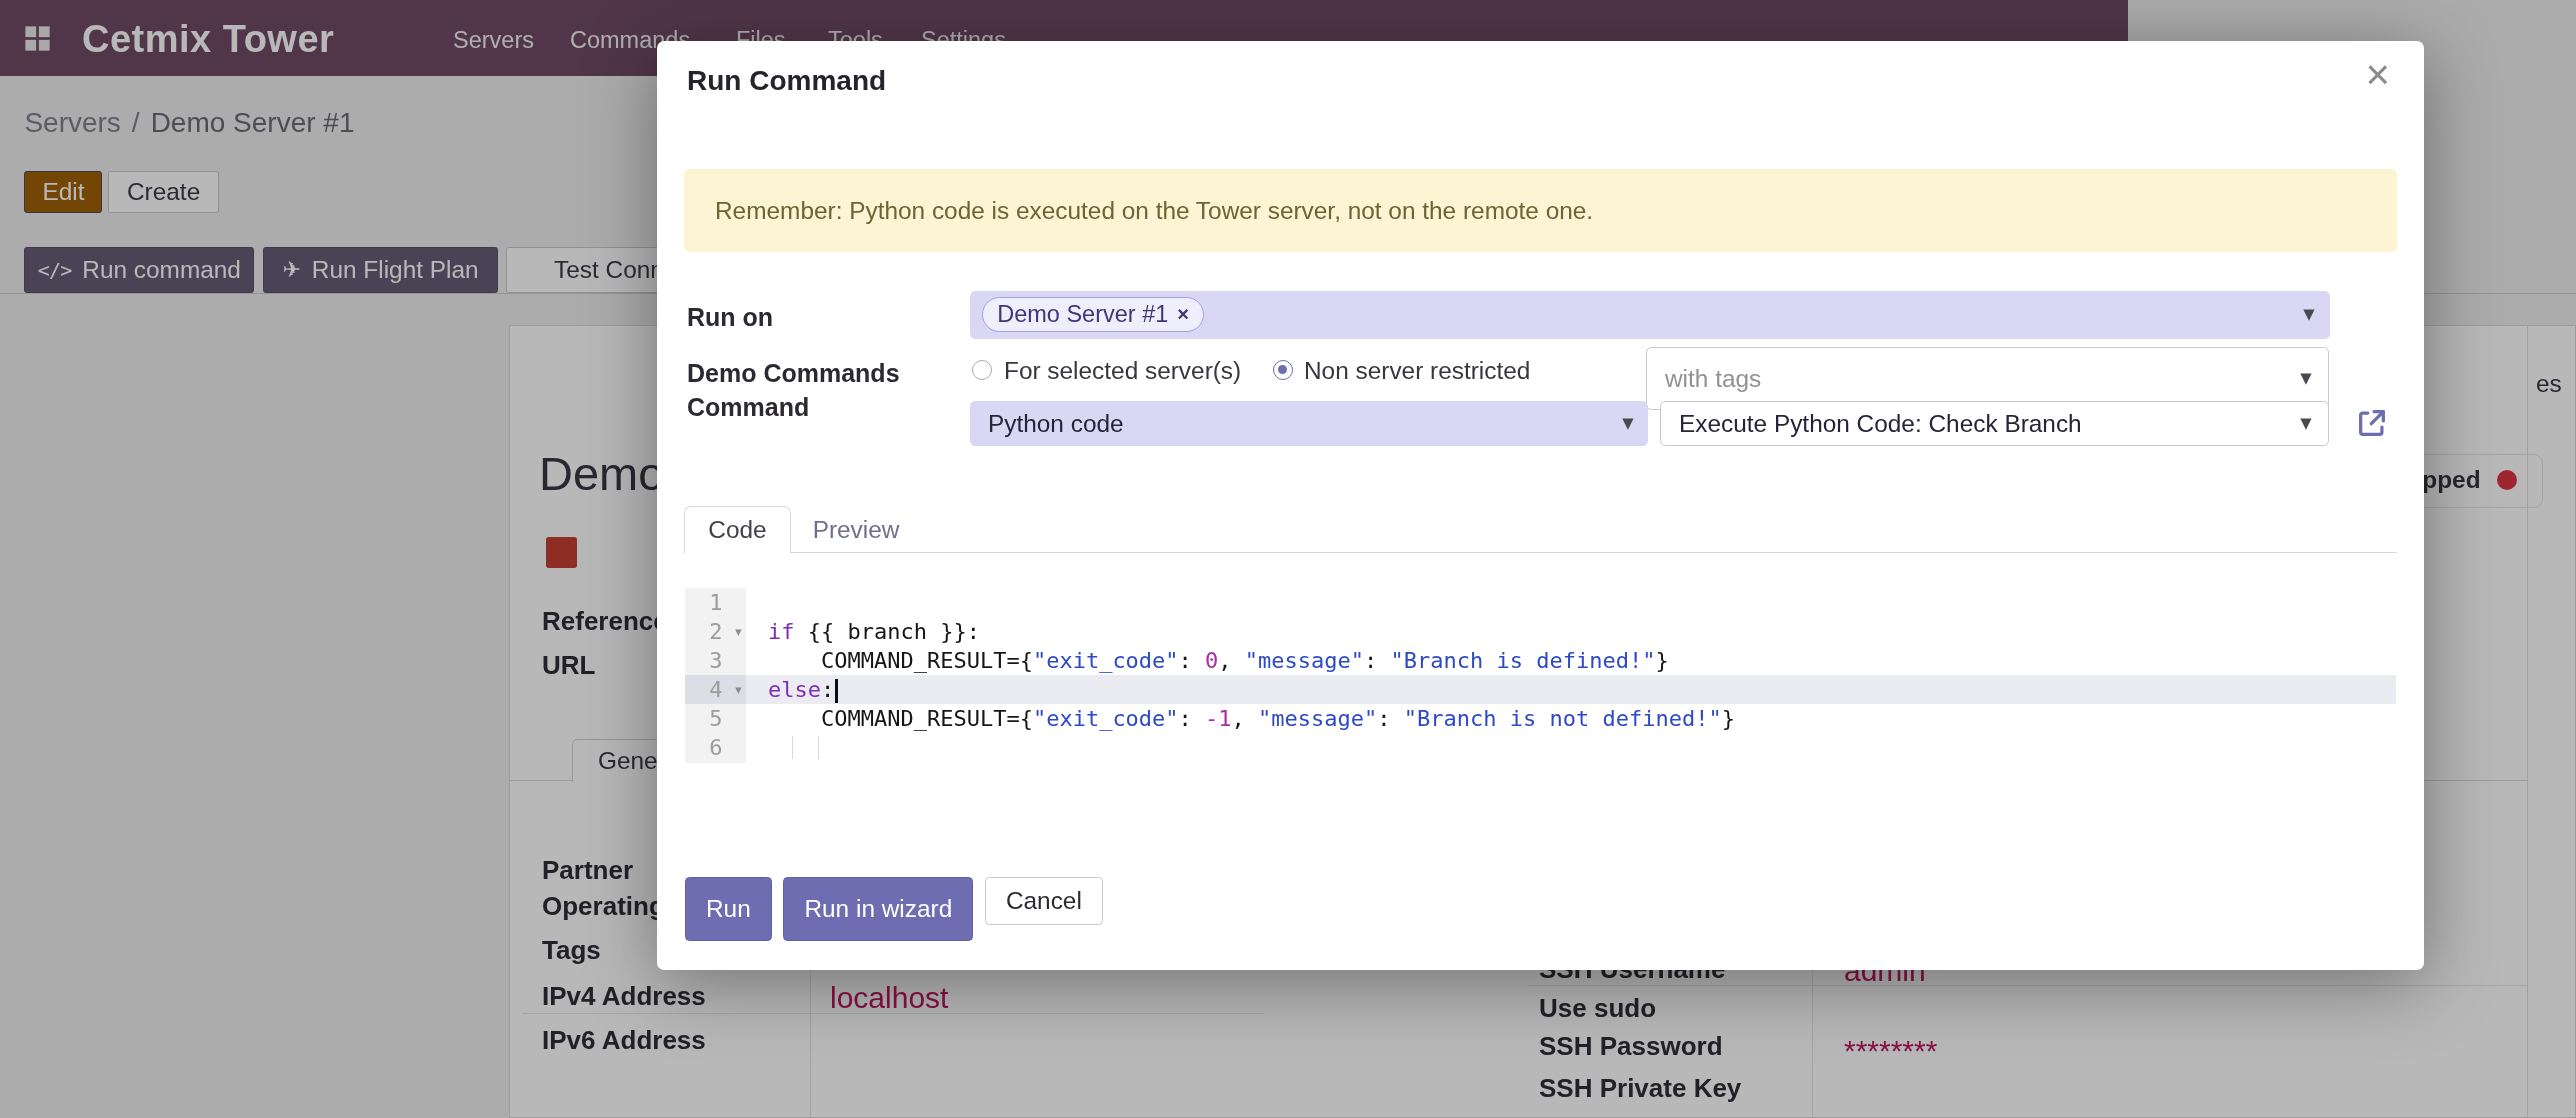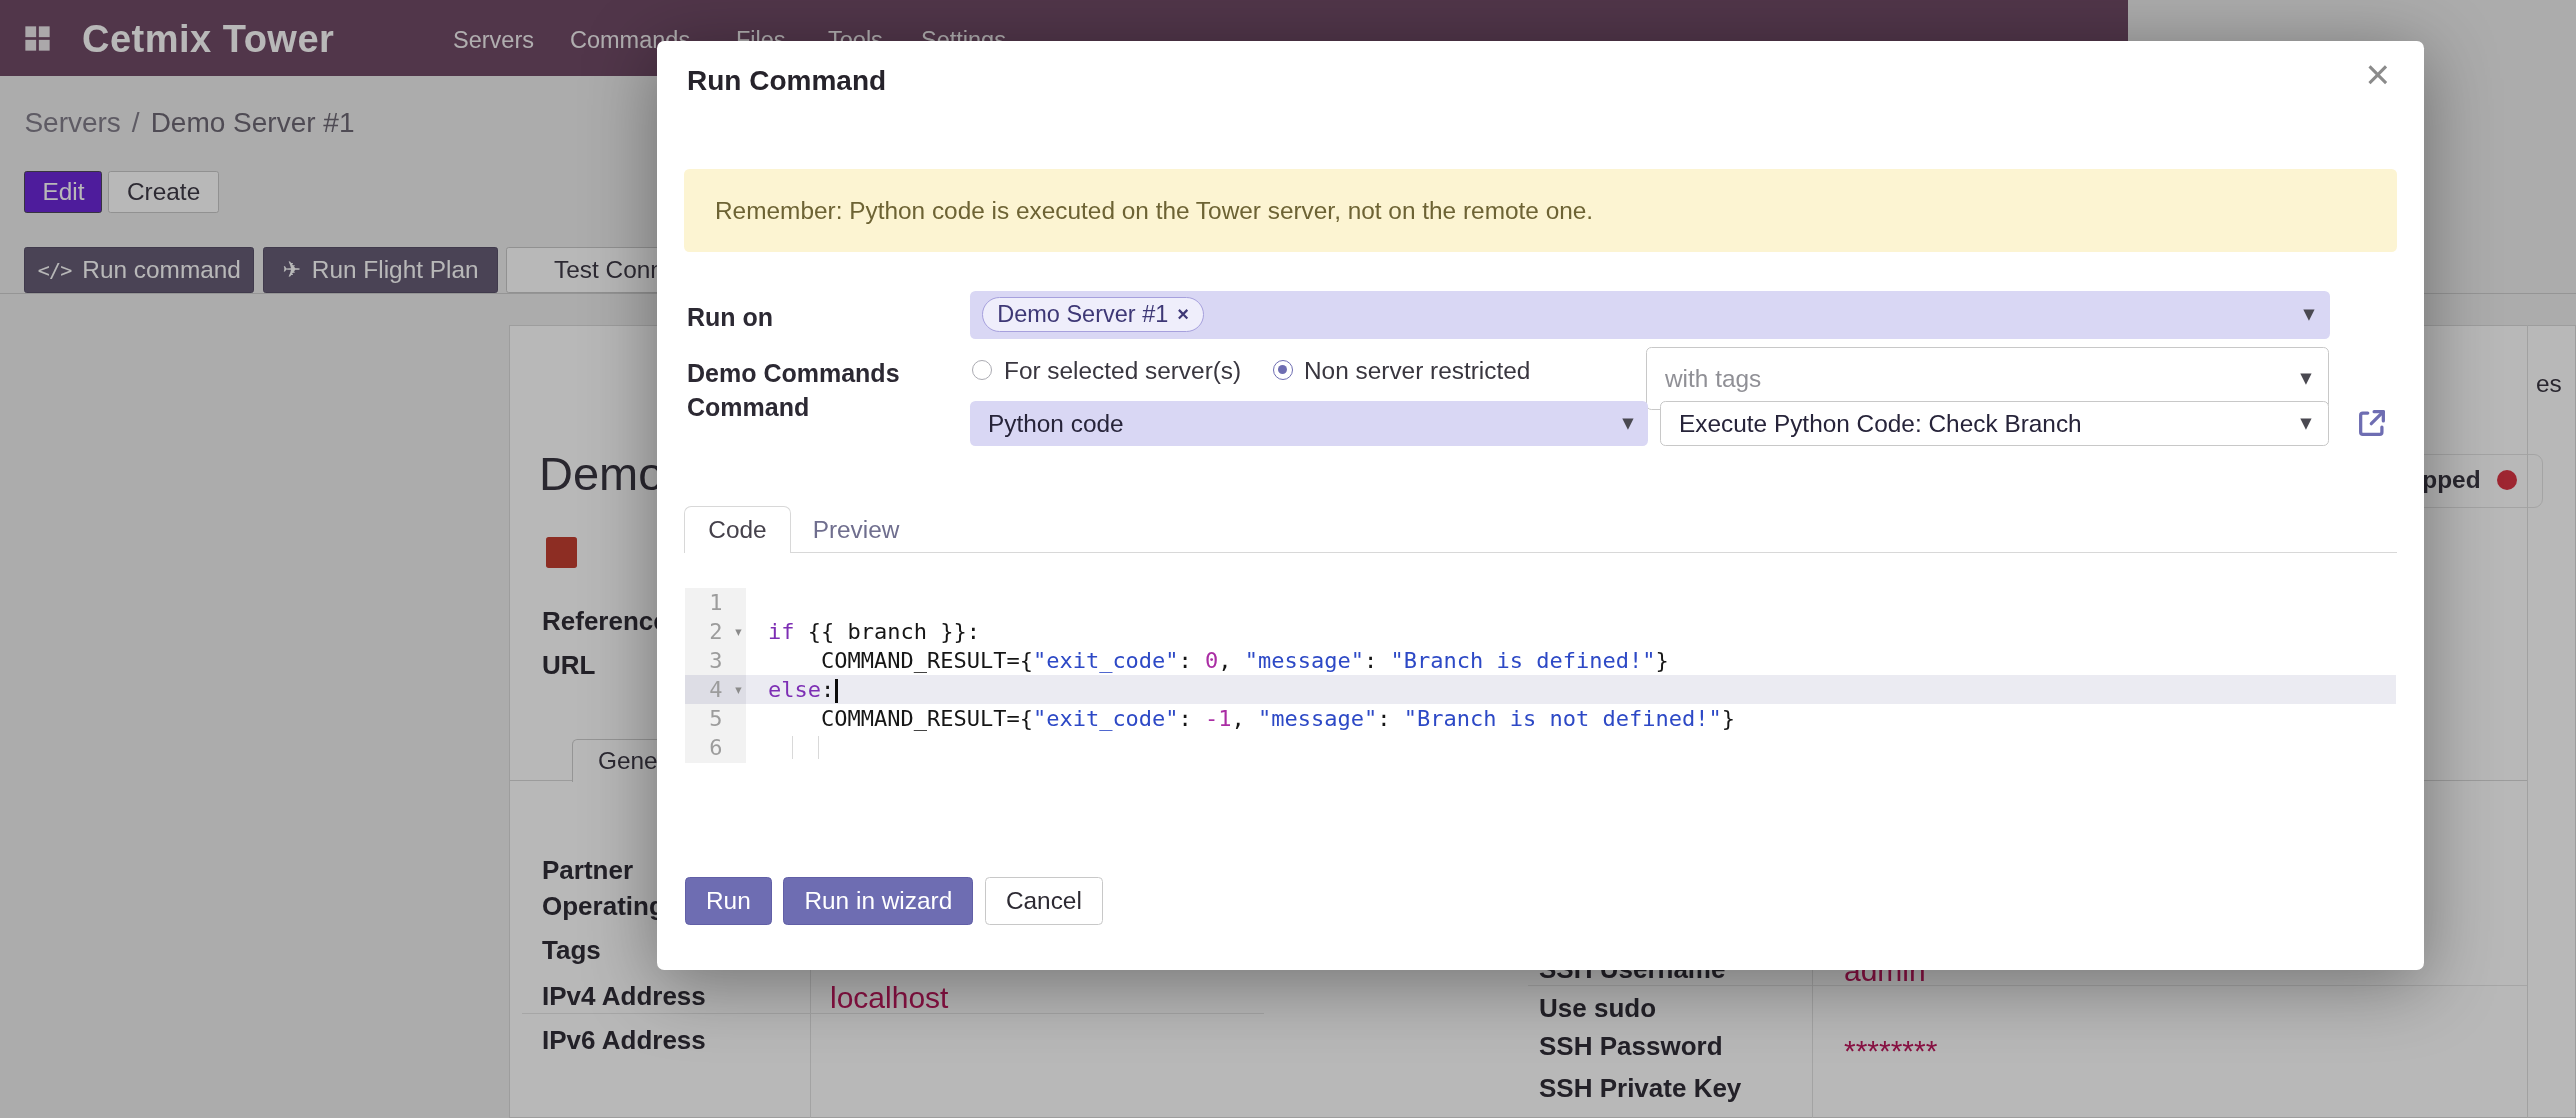--- a/index.html
+++ b/index.html
@@ -8,21 +8,21 @@
   .abs{position:absolute}
   
   .navbar{position:absolute;left:0;top:0;width:2128px;height:76px;background:#714B67}
   .apps{position:absolute;left:23.5px;top:25px;width:27px;height:27px}
   .brand{position:absolute;left:82px;top:18px;font-size:38px;font-weight:bold;color:#fff;letter-spacing:0.5px}
   .menu-item{position:absolute;top:27px;font-size:23.5px;color:rgba(255,255,255,.92);white-space:nowrap}
   .breadcrumb{position:absolute;left:24.4px;top:107px;font-size:28px;display:flex;gap:11px;white-space:nowrap}
   .bc-link{color:#837e8b}.bc-sep{color:#837e8b}.bc-cur{color:#6e6975}
   .btn{display:inline-flex;align-items:center;justify-content:center;gap:11px;border-radius:2.7px;
        font-size:24.4px;box-sizing:border-box;white-space:nowrap}
-  .btn-dark{background:#6d28d9;color:#fff;border:0.9px solid #4e4959}
+  .btn-dark{background:#a16207;color:#fff;border:0.9px solid #4e4959}
   .btn-light{background:#fff;color:#3f3b47;border:0.9px solid #c9c9c9}
   .btn-purple{background:#675e77;color:#fff;border:0.9px solid #59516a}
   .cp-divider{position:absolute;left:0;top:293px;width:2576px;height:0.9px;background:#cfcfcf}
   .card{position:absolute;left:509px;top:325px;width:2067px;height:793px;background:#fff;
         border:0.9px solid #dadada;box-sizing:border-box}
   .sv-title{position:absolute;left:539px;top:446px;font-size:47px;font-weight:500;color:#3a3642;white-space:nowrap}
   .swatch{position:absolute;left:546px;top:537px;width:31px;height:31px;background:#c43f31;border-radius:2.7px}
   .blabel{position:absolute;font-weight:bold;font-size:26px;color:#312e38;white-space:nowrap}
   .bvalue{position:absolute;font-size:30px;color:#be185d;white-space:nowrap}
   .hline{position:absolute;height:0.9px;background:#e6e6e6}
@@ -76,21 +76,21 @@
   .fold{position:absolute;right:2.7px;top:0;font-size:16.3px;color:#8b8b8b}
   .codearea{position:absolute;left:61px;top:0;right:0;height:100%}
   .cline{height:29px;line-height:29px;white-space:pre;padding-left:22px;position:relative}
   .cline.active{background:#ebebf2}
   .tk-p{color:#161616}.tk-k{color:#7d2eb4}.tk-s{color:#2d49c6}.tk-n{color:#aa2da4}
   .cursor{display:inline-block;width:2.7px;height:24.4px;background:#0c0c0c;vertical-align:middle;margin-left:0.9px}
   .guide{position:absolute;top:2.7px;bottom:2.7px;width:0.9px;background:#d9d9d9}
   
   .footer{position:absolute;left:28px;top:836px;display:flex;gap:11.7px}
   .btn-primary{background:#6e6db2;color:#fff;border:0.9px solid #615fa6;border-radius:4.5px;height:46px;
-               display:inline-flex;align-items:center;font-size:24.4px;padding:0 20px}
+               display:inline-flex;align-items:center;font-size:24.4px;padding:8px 20px}
   .btn-cancel{background:#fff;color:#2d2a33;border:0.9px solid #c8c8c8;border-radius:4.5px;height:46px;
               display:inline-flex;align-items:center;font-size:24.4px;padding:0 20px}
   .extlink{position:absolute;left:1698px;top:365px;width:34px;height:34px}
 </style>
 </head>
 <body>
 
 <nav class="navbar">
   <span class="apps">
     <svg width="27" height="27" viewBox="0 0 20 20">

